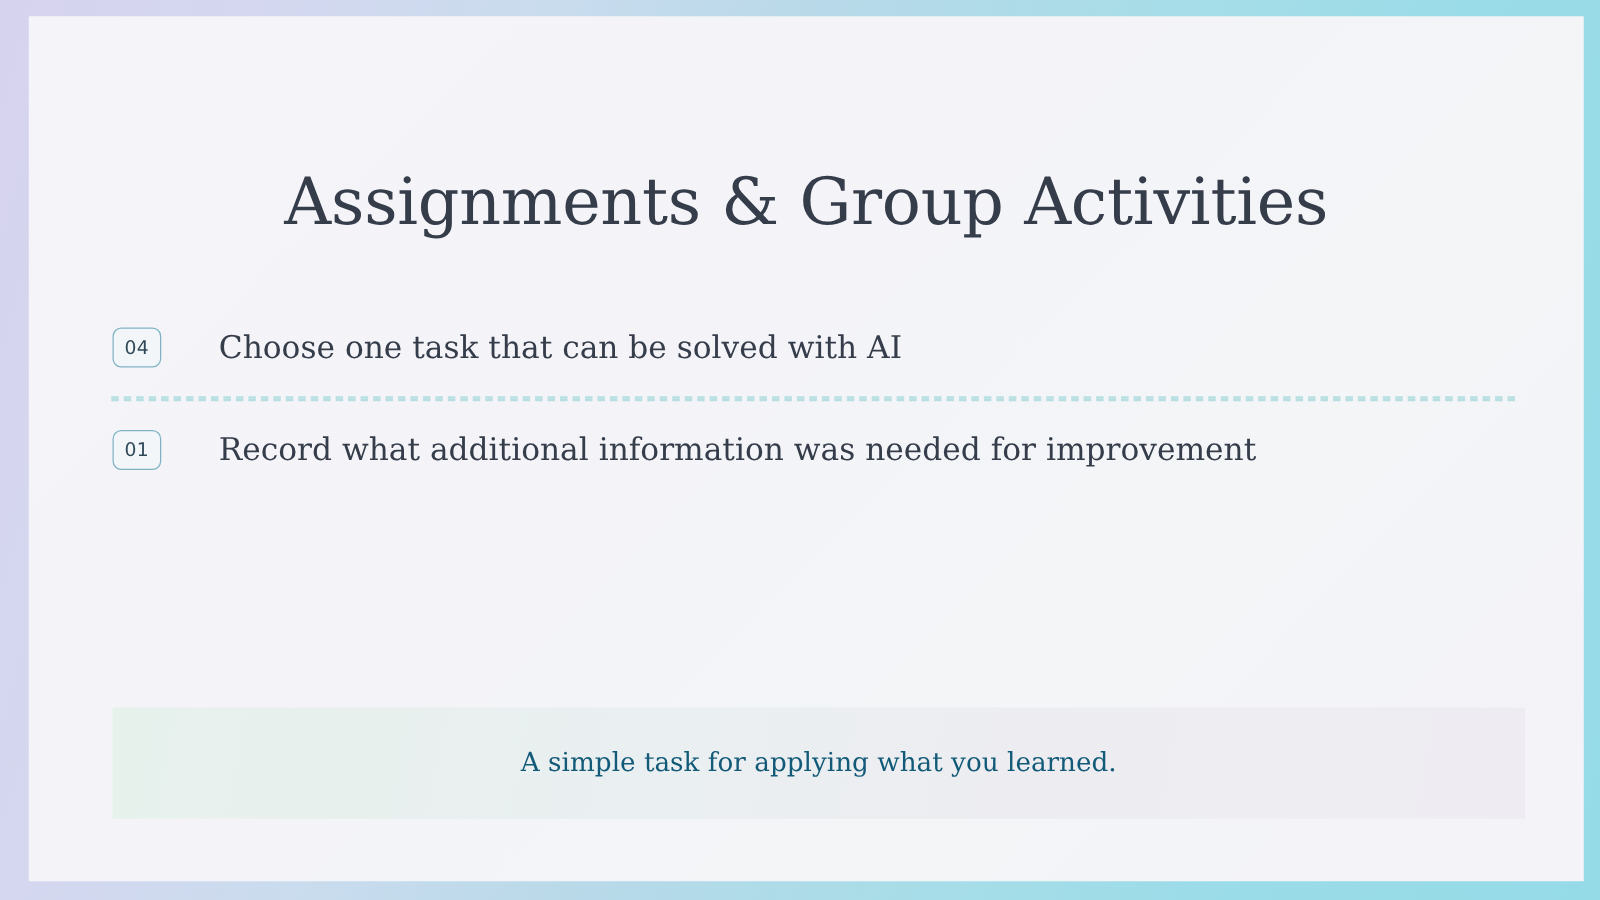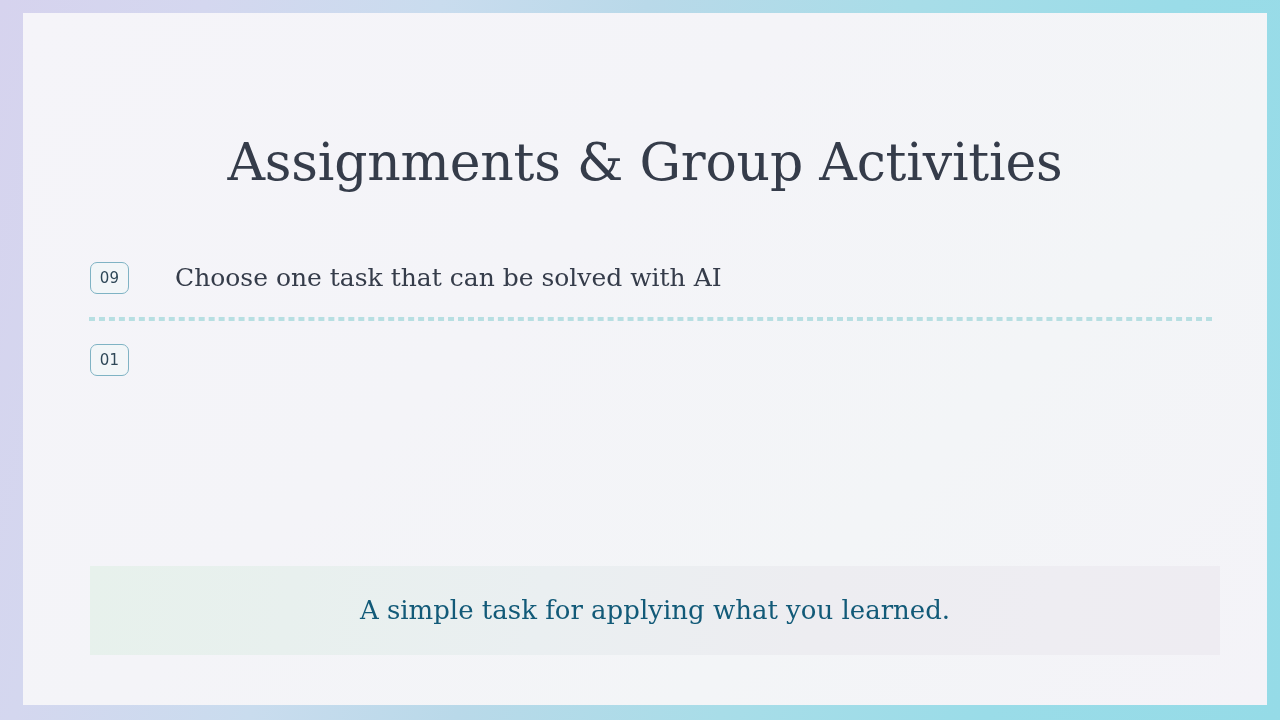--- a/index.html
+++ b/index.html
@@ -121,49 +121,50 @@
         #e7f1ec 0%,
         #e8f0ee 18%,
         #eaeff1 40%,
         #ededf1 64%,
         #eeedf2 85%,
         #eeecf2 100%);
   }
 
   .callout-text {
     font-family: "DejaVu Serif", serif;
-    font-size: 26px;
+    font-size: 21px;
     line-height: 1.3;
     color: #125a78;
     text-align: center;
     white-space: nowrap;
   }
 </style>
 </head>
 <body>
 
 <div class="slide-frame">
   <div class="slide-canvas">
 
     <h1 class="slide-title">Assignments &amp; Group Activities</h1>
 
     <div class="task-list">
 
       <div class="task-row">
-        <span class="task-badge">09</span>
+        <span class="task-badge">04</span>
         <span class="task-text">Choose one task that can be solved with AI</span>
       </div>
 
       <div class="task-divider"></div>
 
 
       <div class="task-divider"></div>
 
       <div class="task-row">
         <span class="task-badge">01</span>
+        <span class="task-text">Record what additional information was needed for improvement</span>
       </div>
 
     </div>
 
     <div class="callout">
       <span class="callout-text">A simple task for applying what you learned.</span>
     </div>
 
   </div>
 </div>

